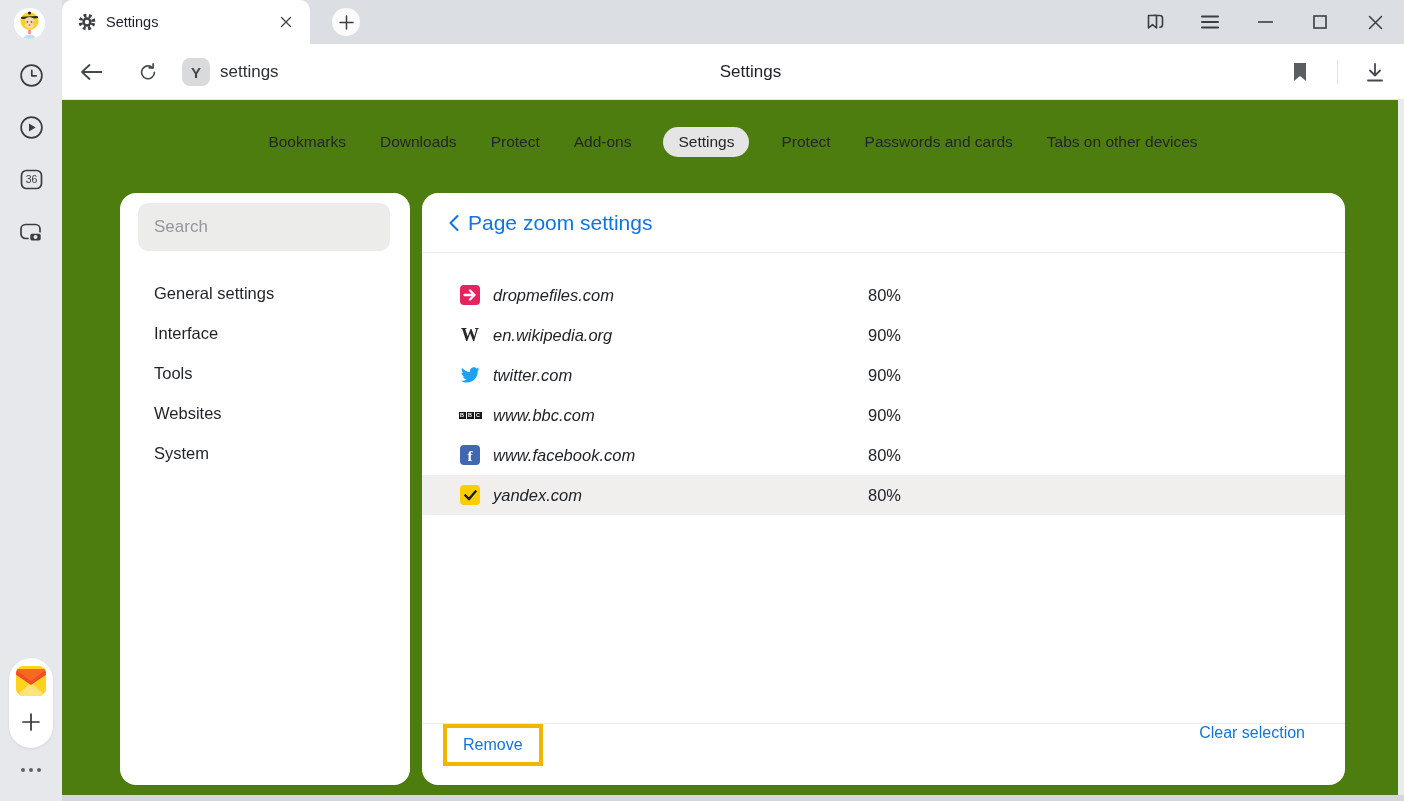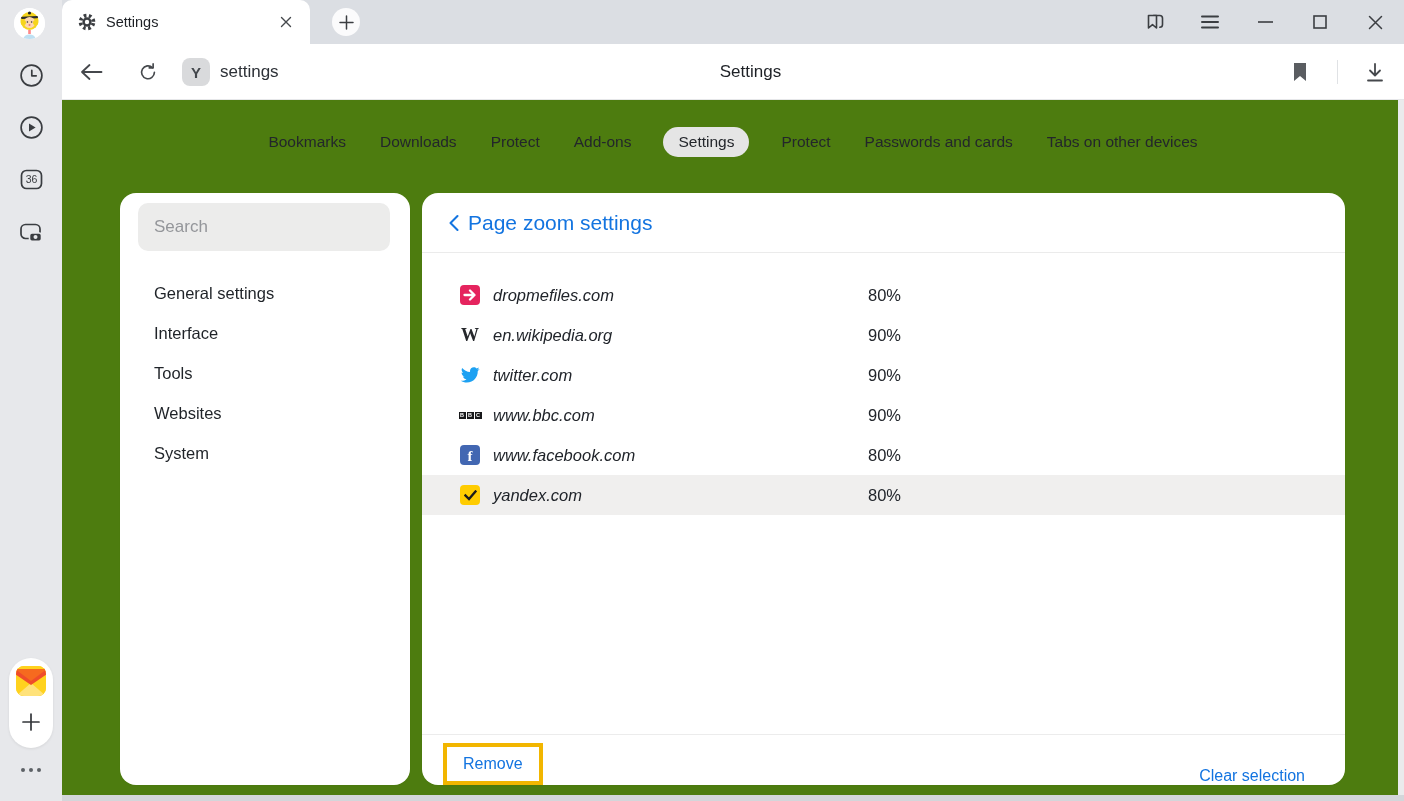--- a/index.html
+++ b/index.html
@@ -70,21 +70,21 @@
   .site-name { margin-left:13px; font-size:16.5px; color:#20242a;font-style:italic; }
   .zoom-val { position:absolute; left:446px; font-size:16.5px; color:#20242a; }
   .fav-tile { width:20px; height:20px; border-radius:4px; display:flex; align-items:center; justify-content:center; }
   .fav-drop { background:#e5245e; }
   .fav-wiki { font-family:"Liberation Serif","DejaVu Serif",serif; font-size:18px; font-weight:bold; color:#26282c; line-height:20px; }
   .fav-fb   { background:#4267b2; font-family:"Liberation Serif","DejaVu Serif",serif; font-weight:bold; color:#fff; font-size:15px; padding-top:3px; }
   .fav-bbc  { display:flex; gap:1px; }
   .fav-bbc b { width:7px; height:7px; background:#17181a; color:#fff; font-size:5.5px; line-height:7px; text-align:center; font-family:"Liberation Sans",sans-serif; }
   .fav-yx   { background:#ffcc00; }
   .main-spacer { flex:1; }
-  .main-footer { height:51px; border-top:1px solid #ececec; display:flex; align-items:flex-end; justify-content:space-between; padding:0 40px 0 21px; border-radius:0 0 16px 16px; }
+  .main-footer { height:62px; border-top:1px solid #ececec; display:flex; align-items:flex-start; justify-content:space-between; padding:0 40px 0 21px; border-radius:0 0 16px 16px; }
   .remove-box { border:4px solid #f2b600; padding:8px 16px; cursor:pointer; }
   .link-blue { font-size:16px; color:#1374e0; cursor:pointer; }
 
   svg { display:block; }
 </style>
 </head>
 <body>
 
 <div class="window">
 

